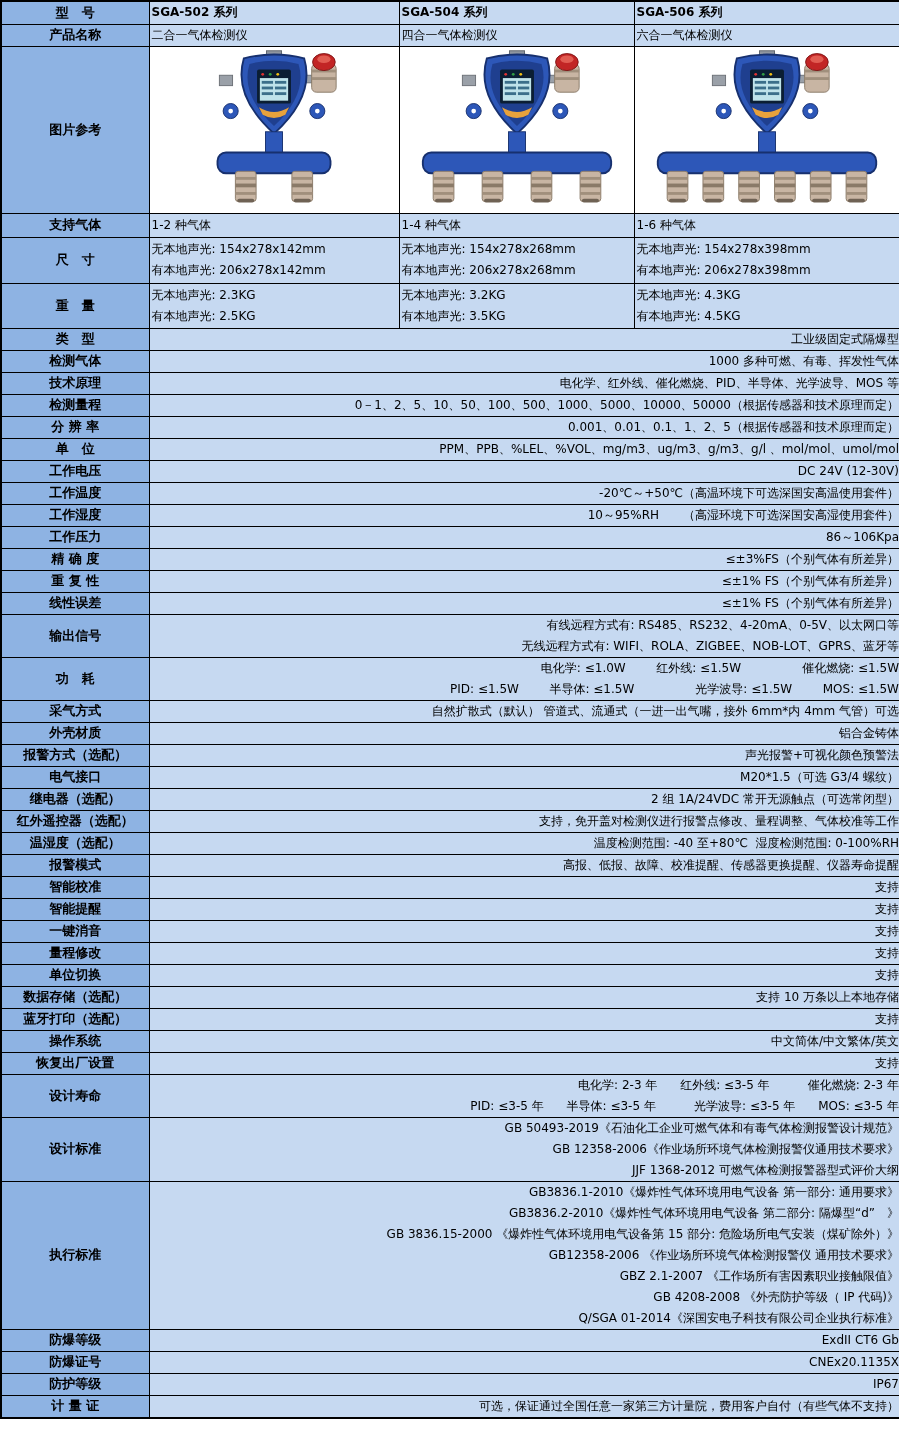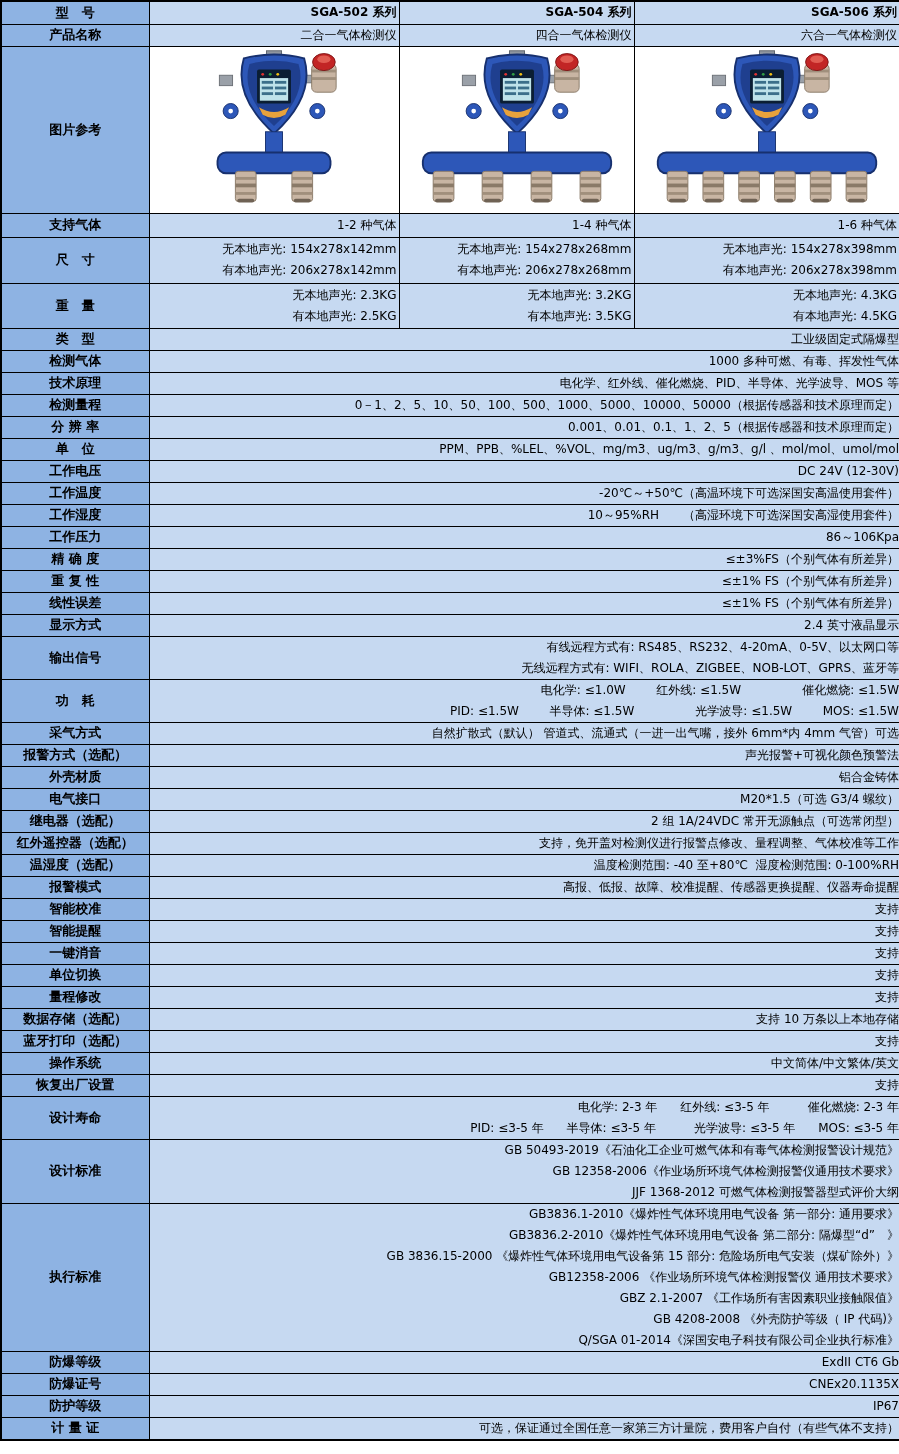--- a/index.html
+++ b/index.html
@@ -30,21 +30,21 @@
     vertical-align:middle;
     padding:0 2px;
   }
   td.val{
     background:var(--value-bg);
     font-size:12px;
     vertical-align:middle;
     padding:1px 8px;
     text-align:right;
   }
-  td.val.center{text-align:right;padding:1px 2px;}
+  td.val.center{text-align:left;padding:1px 2px;}
   td.val.bold{font-weight:bold;}
   .line{line-height:21px;white-space:pre-wrap;}
   tr.r-head td{height:23px;}
   tr.r-name td{height:22px;}
   tr.r-img td{height:166px;}
   td.imgcell{background:var(--image-bg);text-align:center;vertical-align:middle;}
   tr.r-gas td{height:24px;margin-top:40px;}
   tr.r-dim td{height:46px;}
   tr.r-wt td{height:44px;}
   .device-svg{display:inline-block;line-height:0;}
@@ -371,58 +371,52 @@
           <div class="line">≤±1% FS（个别气体有所差异）</div>
         </td>
       </tr>
       <tr>
         <td class="lbl">线性误差</td>
         <td class="val" colspan="3">
           <div class="line">≤±1% FS（个别气体有所差异）</div>
         </td>
       </tr>
       <tr>
-        <td class="lbl">显示方式</td>
-        <td class="val" colspan="3">
-          <div class="line">2.4 英寸液晶显示</div>
-        </td>
-      </tr>
-      <tr>
         <td class="lbl">输出信号</td>
         <td class="val" colspan="3">
           <div class="line">有线远程方式有: RS485、RS232、4-20mA、0-5V、以太网口等</div>
           <div class="line">无线远程方式有: WIFI、ROLA、ZIGBEE、NOB-LOT、GPRS、蓝牙等</div>
         </td>
       </tr>
       <tr>
         <td class="lbl">功　耗</td>
         <td class="val" colspan="3">
           <div class="line">电化学: ≤1.0W        红外线: ≤1.5W                催化燃烧: ≤1.5W</div>
           <div class="line">PID: ≤1.5W        半导体: ≤1.5W                光学波导: ≤1.5W        MOS: ≤1.5W</div>
         </td>
       </tr>
       <tr>
         <td class="lbl">采气方式</td>
         <td class="val" colspan="3">
           <div class="line">自然扩散式（默认） 管道式、流通式（一进一出气嘴，接外 6mm*内 4mm 气管）可选</div>
         </td>
       </tr>
       <tr>
+        <td class="lbl">外壳材质</td>
+        <td class="val" colspan="3">
+          <div class="line">铝合金铸体</div>
+        </td>
+      </tr>
+      <tr>
         <td class="lbl">报警方式（选配）</td>
         <td class="val" colspan="3">
           <div class="line">声光报警+可视化颜色预警法</div>
         </td>
       </tr>
       <tr>
-        <td class="lbl">外壳材质</td>
-        <td class="val" colspan="3">
-          <div class="line">铝合金铸体</div>
-        </td>
-      </tr>
-      <tr>
         <td class="lbl">电气接口</td>
         <td class="val" colspan="3">
           <div class="line">M20*1.5（可选 G3/4 螺纹）</div>
         </td>
       </tr>
       <tr>
         <td class="lbl">继电器（选配）</td>
         <td class="val" colspan="3">
           <div class="line">2 组 1A/24VDC 常开无源触点（可选常闭型）</div>
         </td>
@@ -457,27 +451,27 @@
           <div class="line">支持</div>
         </td>
       </tr>
       <tr>
         <td class="lbl">一键消音</td>
         <td class="val" colspan="3">
           <div class="line">支持</div>
         </td>
       </tr>
       <tr>
+        <td class="lbl">量程修改</td>
+        <td class="val" colspan="3">
+          <div class="line">支持</div>
+        </td>
+      </tr>
+      <tr>
         <td class="lbl">单位切换</td>
-        <td class="val" colspan="3">
-          <div class="line">支持</div>
-        </td>
-      </tr>
-      <tr>
-        <td class="lbl">量程修改</td>
         <td class="val" colspan="3">
           <div class="line">支持</div>
         </td>
       </tr>
       <tr>
         <td class="lbl">数据存储（选配）</td>
         <td class="val" colspan="3">
           <div class="line">支持 10 万条以上本地存储</div>
         </td>
       </tr>

